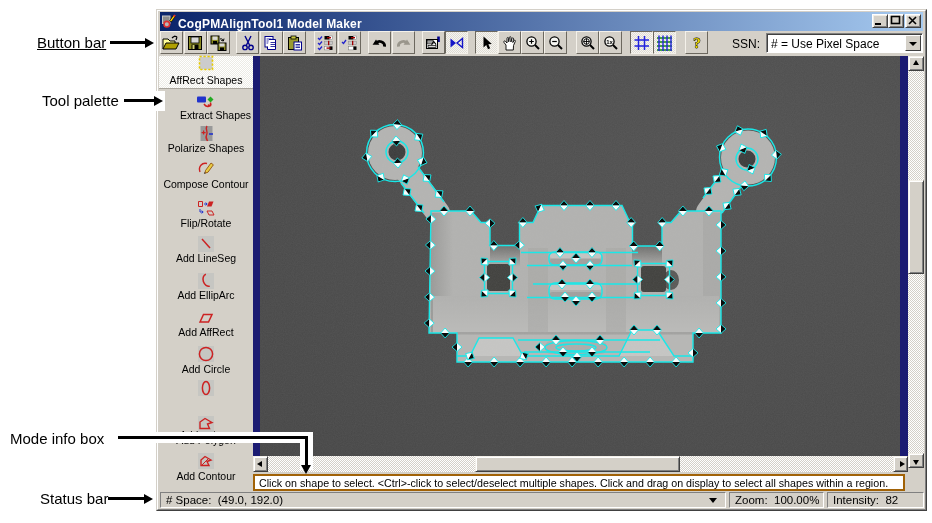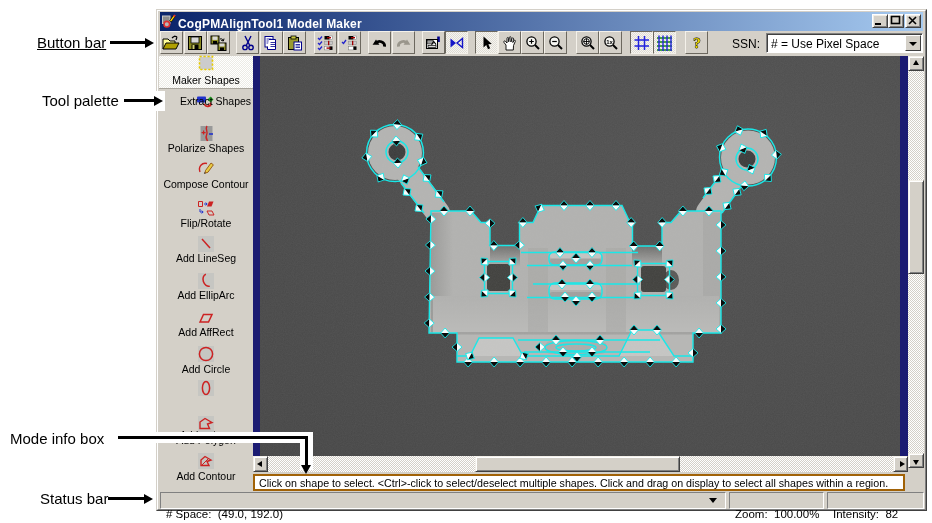--- a/index.html
+++ b/index.html
@@ -68,21 +68,21 @@
 #hthumb { position:absolute; left:222px; top:0; width:205px; height:16px; background:#d4d0c8;
   border:1px solid; border-color:#f4f1ea #404040 #404040 #f4f1ea; box-shadow:inset 1px 1px 0 #fff, inset -1px -1px 0 #808080; }
 
 
 #modebox { position:absolute; left:253px; top:474px; width:652px; height:17px;
   background:#fff; border:2px solid #a16207; font-size:10.7px; color:#000;
   line-height:15px; padding-left:4px; white-space:nowrap; overflow:hidden; }
 #statusbar { position:absolute; left:158px; top:491px; width:767px; height:18px; background:#d4d0c8; }
 .sunk { position:absolute; top:1px; height:16px; border:1px solid;
   border-color:#808080 #ffffff #ffffff #808080; font-size:11.5px; color:#000;
-  padding:15px 0 0 5px; white-space:nowrap; }
+  padding:1px 0 0 5px; white-space:nowrap; }
 
 
 .ann { position:absolute; font-size:15px; color:#000; white-space:nowrap; z-index:30; }
 .aline { position:absolute; background:#000; z-index:30; }
 .ahalo { position:absolute; background:#fff; z-index:29; }
 .ahead-r { position:absolute; width:0; height:0; z-index:30;
   border-top:5px solid transparent; border-bottom:5px solid transparent; border-left:9px solid #000; }
 .ahead-d { position:absolute; width:0; height:0; z-index:30;
   border-left:5.5px solid transparent; border-right:5.5px solid transparent; border-top:9px solid #000; }
 </style></head>
@@ -276,27 +276,27 @@
       <span class="drop">
         <span class="dna"></span>
       </span>
     </div>
 
 <div id="palette">
       <div id="selbg"></div>
       <div class="picon" style="top:-1px;"><svg width="20" height="18" viewBox="0 0 20 18">
           <rect x="3.5" y="1.5" width="13" height="13" fill="#cccccc" stroke="#e8cc00" stroke-width="1.6" stroke-dasharray="2.2,1.8"></rect>
         </svg></div>
-      <div class="plabel" style="top:18px;">Maker Shapes</div>
+      <div class="plabel" style="top:18px;">AffRect Shapes</div>
       <div class="picon" style="top:37px;"><svg width="20" height="18" viewBox="0 0 20 18">
           <rect x="1" y="3.5" width="9" height="6" rx="1" fill="#2233cc"></rect>
           <path d="M14.5,3.5 l3,3 l-3,3 l-3,-3 Z" fill="#22aa22"></path>
           <path d="M8,11 C10,14 13,14 15,12.5 M15,12.5 l-3.2,-0.4 m3.2,0.4 l-0.6,-3" stroke="#cc2222" stroke-width="1.5" fill="none"></path>
         </svg></div>
-      <div class="plabel" style="top:39px;padding-left:19px;">Extract Shapes</div>
+      <div class="plabel" style="top:53px;padding-left:19px;">Extract Shapes</div>
       <div class="picon" style="top:69px;"><svg width="20" height="18" viewBox="0 0 20 18">
           <rect x="4.5" y="1" width="12" height="15" fill="#999999"></rect>
           <path d="M11,1 C8.6,4 12.6,7 10.6,10 C9,12.6 11,15 11.6,16" stroke="#cc2222" stroke-width="1.4" fill="none"></path>
           <path d="M5.6,7.6 h4 M7.6,5.6 v4" stroke="#cc2222" stroke-width="1.2"></path>
           <path d="M13,9 h4" stroke="#2233cc" stroke-width="1.6"></path>
         </svg></div>
       <div class="plabel" style="top:86px;">Polarize Shapes</div>
       <div class="picon" style="top:103px;"><svg width="20" height="18" viewBox="0 0 20 18">
           <path d="M4,13 C2,8 6,3 11,4.5" stroke="#cc2222" stroke-width="1.4" fill="none"></path>
           <path d="M9.5,11.5 L15,4 l2.4,1.8 L12,13.2 l-3,1 z" fill="#e8cc44" stroke="#884400" stroke-width="0.8"></path>

